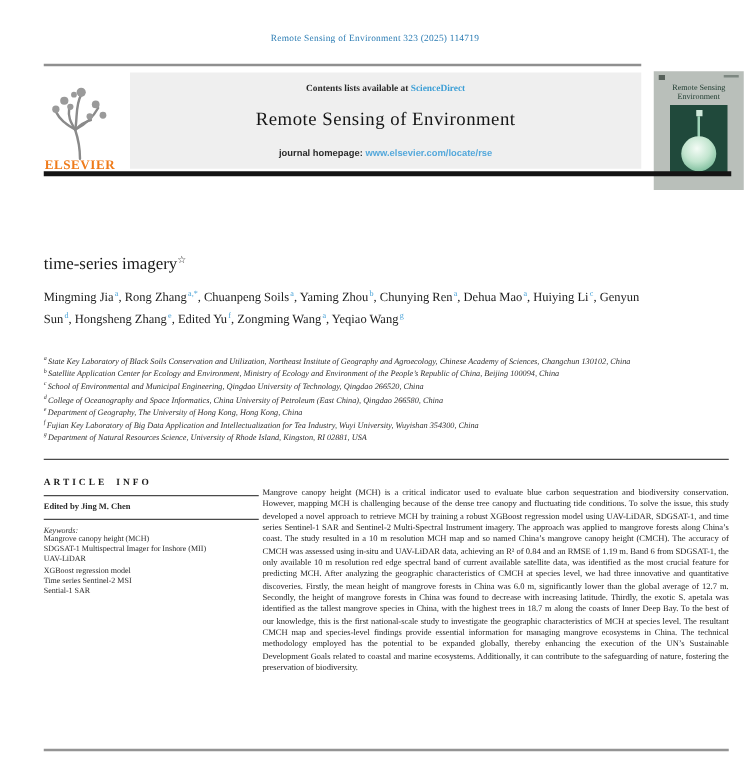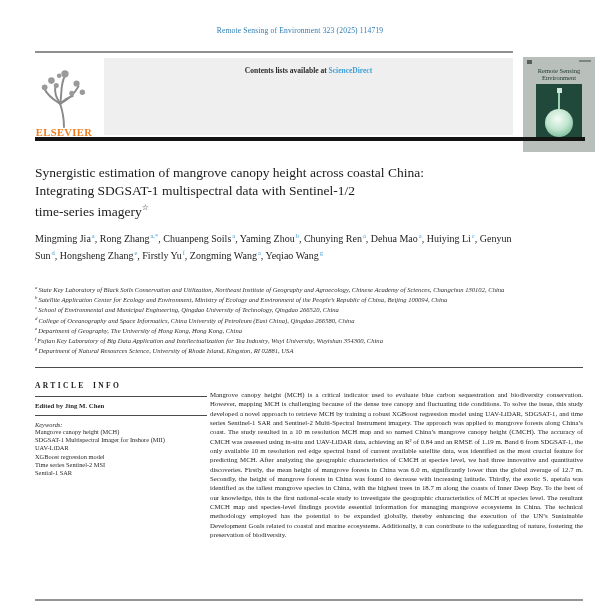--- a/index.html
+++ b/index.html
@@ -94,41 +94,46 @@
       </svg>
     </span>
     <div class="elsevier-word">ELSEVIER</div>
   </div>
 
   <div class="mast-box">
     <div class="contents-line">
       <span>Contents lists available at</span>
       <span class="link">ScienceDirect</span>
     </div>
+    <div class="journal-title">Remote Sensing of Environment</div>
+    <div class="homepage-line">
+      <span>journal homepage:</span>
+      <span class="link">www.elsevier.com/locate/rse</span>
+    </div>
   </div>
 
   <div class="cover">
     <div class="cover-mark-l"></div>
     <div class="cover-mark-r"></div>
     <div class="cover-title">
       <div>Remote Sensing</div>
       <div>Environment</div>
     </div>
     <div class="cover-art">
       <div class="cover-cap"></div>
       <div class="cover-stem"></div>
       <div class="cover-sphere"></div>
     </div>
   </div>
 
   <div class="bar-black"></div>
 
   <div class="title">
-    <span>Synergistic estimation of mangrove canopy height across coastal China:</span><br>
-    <span>Integrating SDGSAT-1 multispectral data with Sentinel-1/2</span><br>
+    <br>
+    <br>
     <span>time-series imagery</span><sup>☆</sup>
   </div>
 
   <div class="authors">
     
   
       <span class="author"><span>Mingming Jia</span><sup>a</sup><span>, </span></span>
     
       <span class="author"><span>Rong Zhang</span><sup>a,*</sup><span>, </span></span>
     
@@ -139,21 +144,21 @@
       <span class="author"><span>Chunying Ren</span><sup>a</sup><span>, </span></span>
     
       <span class="author"><span>Dehua Mao</span><sup>a</sup><span>, </span></span>
     
       <span class="author"><span>Huiying Li</span><sup>c</sup><span>, </span></span>
     
       <span class="author"><span>Genyun Sun</span><sup>d</sup><span>, </span></span>
     
       <span class="author"><span>Hongsheng Zhang</span><sup>e</sup><span>, </span></span>
     
-      <span class="author"><span>Firstly Yu</span><sup>f</sup><span>, </span></span>
+      <span class="author"><span>Edited Yu</span><sup>f</sup><span>, </span></span>
     
       <span class="author"><span>Zongming Wang</span><sup>a</sup><span>, </span></span>
     
       <span class="author"><span>Yeqiao Wang</span><sup>g</sup><span></span></span>
     </div>
 
   <div class="affils">
 
       <div class="affil"><sup>a</sup><span>State Key Laboratory of Black Soils Conservation and Utilization, Northeast Institute of Geography and Agroecology, Chinese Academy of Sciences, Changchun 130102, China</span></div>
 

